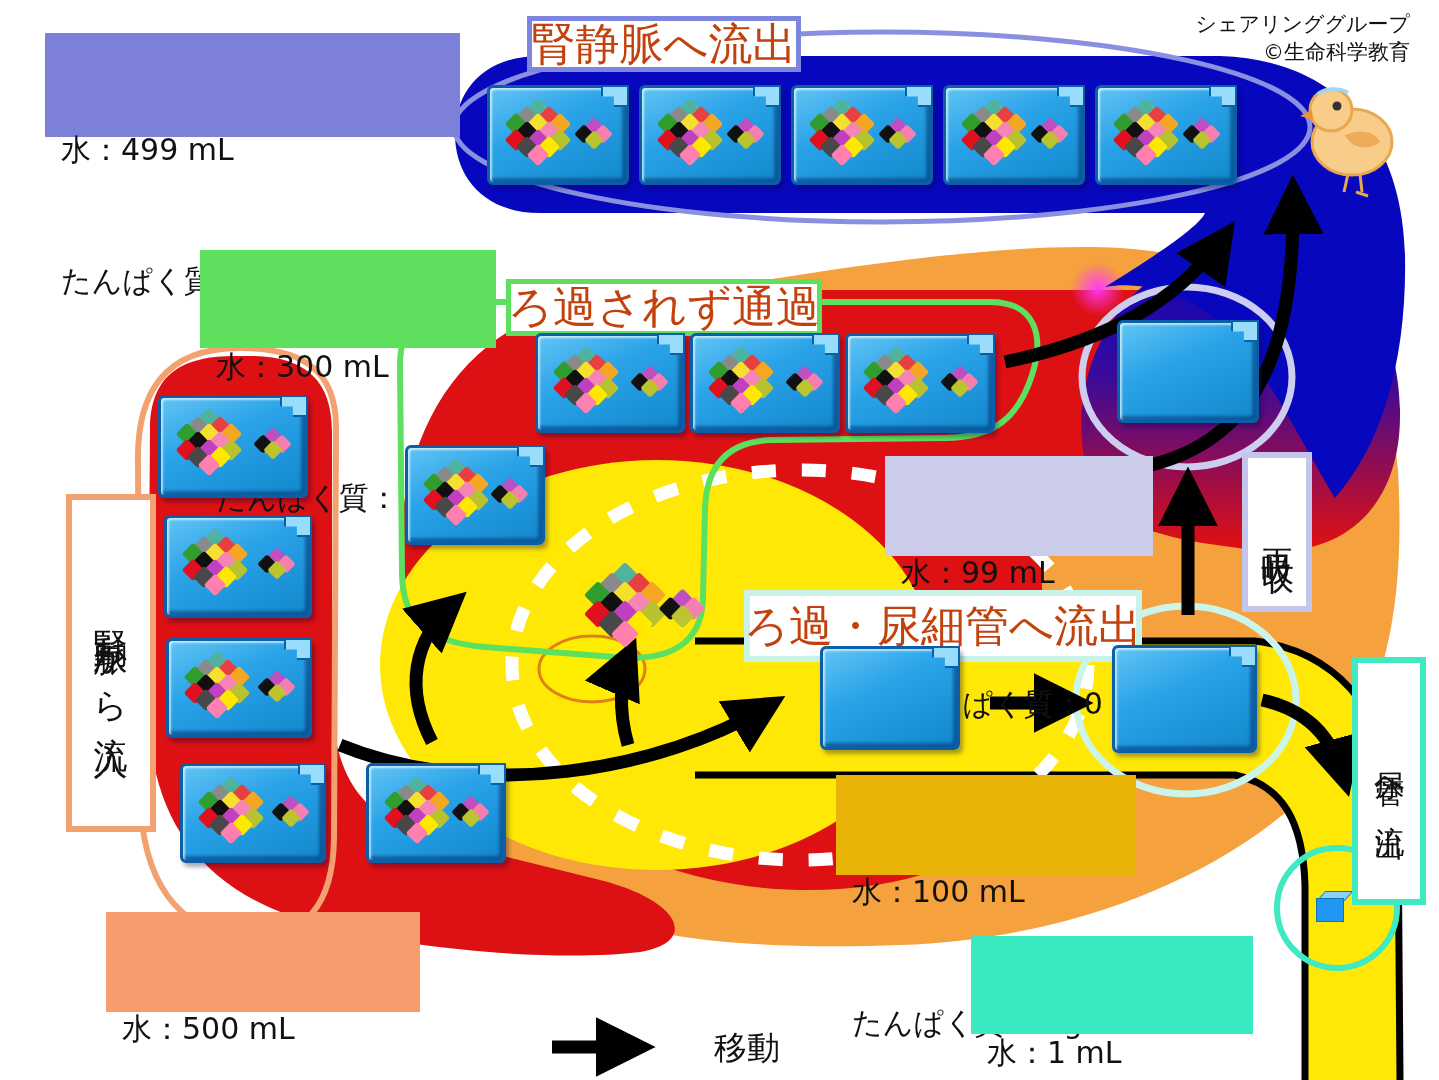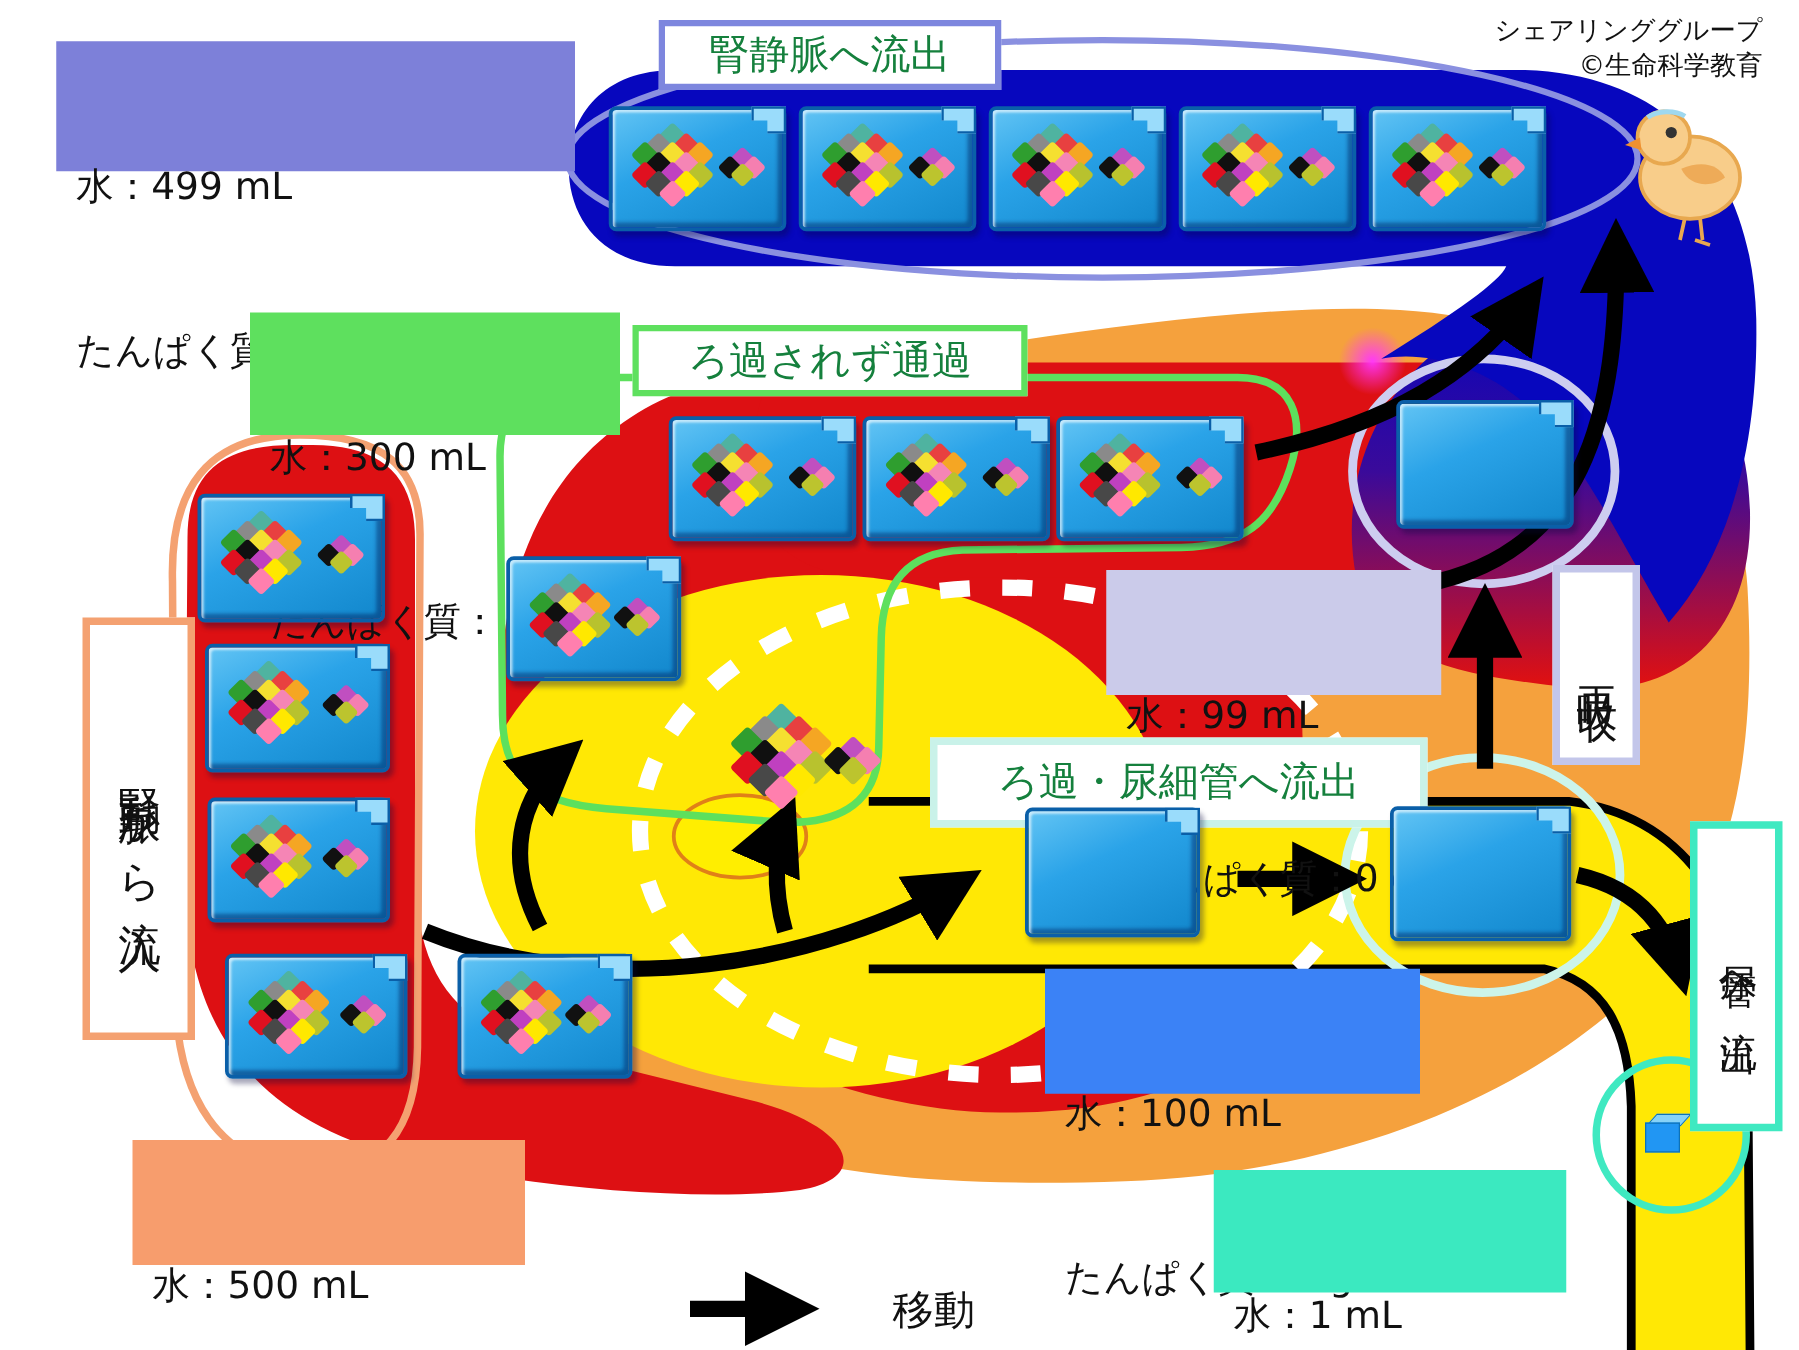--- a/index.html
+++ b/index.html
@@ -28,21 +28,21 @@
   .cube .front{position:absolute;left:0;top:8px;width:26px;height:22px;background:#2196f3;border:1px solid #0d72b8;}
   .cube .top{position:absolute;left:5px;top:1px;width:26px;height:8px;background:#86d2f8;transform:skewX(-42deg);border:1px solid #0d72b8;}
   
   .statbox{
     position:absolute;box-sizing:border-box;padding:8px 16px;
     font-size:30px;line-height:1.45;color:#111;white-space:pre;
   }
   .titlebox{
     position:absolute;box-sizing:border-box;background:#ffffff;
     display:flex;align-items:center;justify-content:center;
-    font-size:32px;color:#15803d;white-space:nowrap;
+    font-size:44px;color:#c2410c;white-space:nowrap;
   }
   .vlabel{
     position:absolute;box-sizing:border-box;background:#ffffff;
     display:flex;align-items:center;justify-content:center;color:#111;
   }
   .vlabel span{writing-mode:vertical-rl;text-orientation:upright;letter-spacing:6px;}
   .copyright{
     position:absolute;left:1150px;top:10px;width:260px;text-align:right;
     font-size:21px;line-height:1.35;color:#111;
   }
@@ -170,40 +170,40 @@
   <div class="statbox" style="left:200px;top:250px;width:296px;height:98px;background:#5ee05e;">
     <div>水：300 mL</div>
     <div>たんぱく質：　35 g</div>
   </div>
 
   <div class="statbox" style="left:885px;top:456px;width:268px;height:100px;background:#cbcbea;">
     <div>水：99 mL</div>
     <div>たんぱく質：0 g</div>
   </div>
 
-  <div class="statbox" style="left:836px;top:775px;width:300px;height:100px;background:#3b82f6;">
+  <div class="statbox" style="left:836px;top:775px;width:300px;height:100px;background:#eab308;">
     <div>水：100 mL</div>
     <div>たんぱく質：0 g</div>
   </div>
 
   <div class="statbox" style="left:106px;top:912px;width:314px;height:100px;background:#f79d6d;">
     <div>水：500 mL</div>
     
   </div>
 
   <div class="statbox" style="left:971px;top:936px;width:282px;height:98px;background:#3be9c0;">
     <div>水：1 mL</div>
     
   </div>
 
   <div class="titlebox" style="left:527px;top:16px;width:274px;height:56px;border:5px solid #7d86de;">
     <span>腎静脈へ流出</span>
   </div>
 
-  <div class="titlebox" style="left:506px;top:260px;width:316px;height:57px;border:5px solid #5ee05e;">
+  <div class="titlebox" style="left:506px;top:279px;width:316px;height:57px;border:5px solid #5ee05e;">
     <span>ろ過されず通過</span>
   </div>
 
   <div class="titlebox" style="left:744px;top:590px;width:398px;height:72px;border:6px solid #c9f2e9;">
     <span>ろ過・尿細管へ流出</span>
   </div>
 
   <div class="vlabel" style="left:66px;top:494px;width:90px;height:338px;border:6px solid #f4a171;font-size:34px;">
     <span>腎動脈から流入</span>
   </div>

